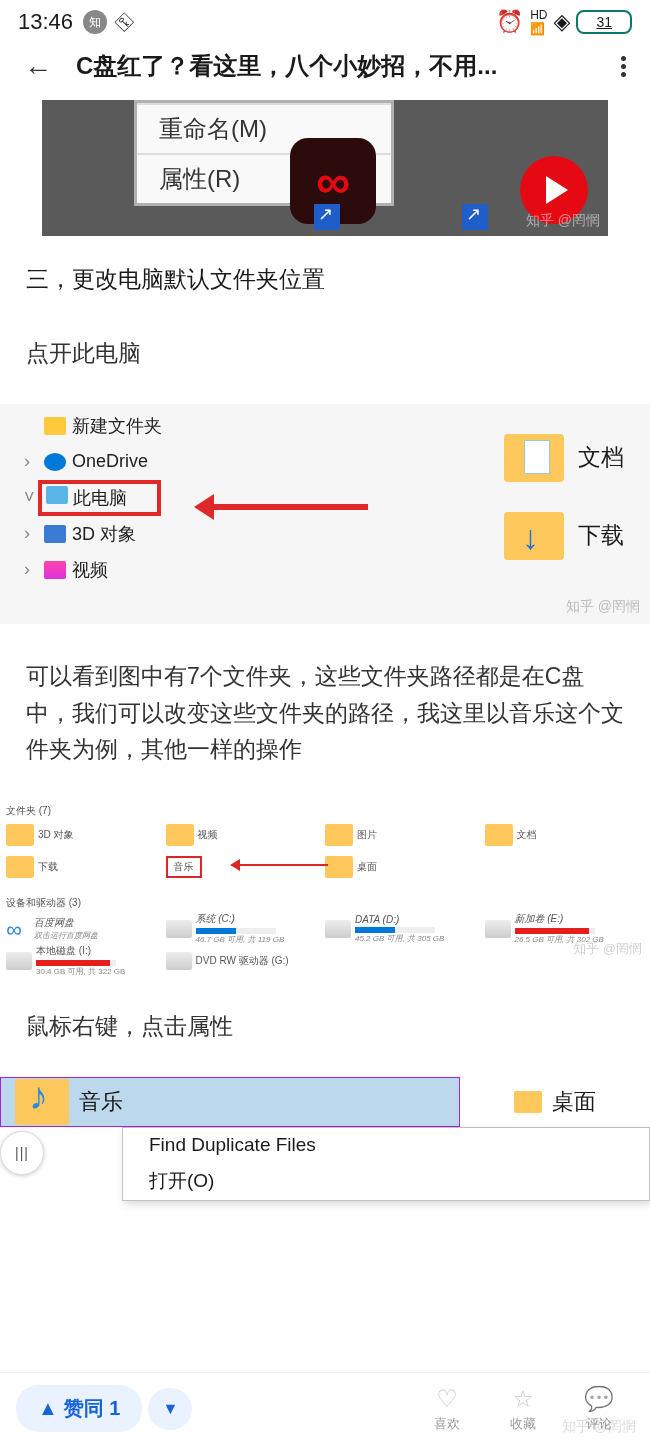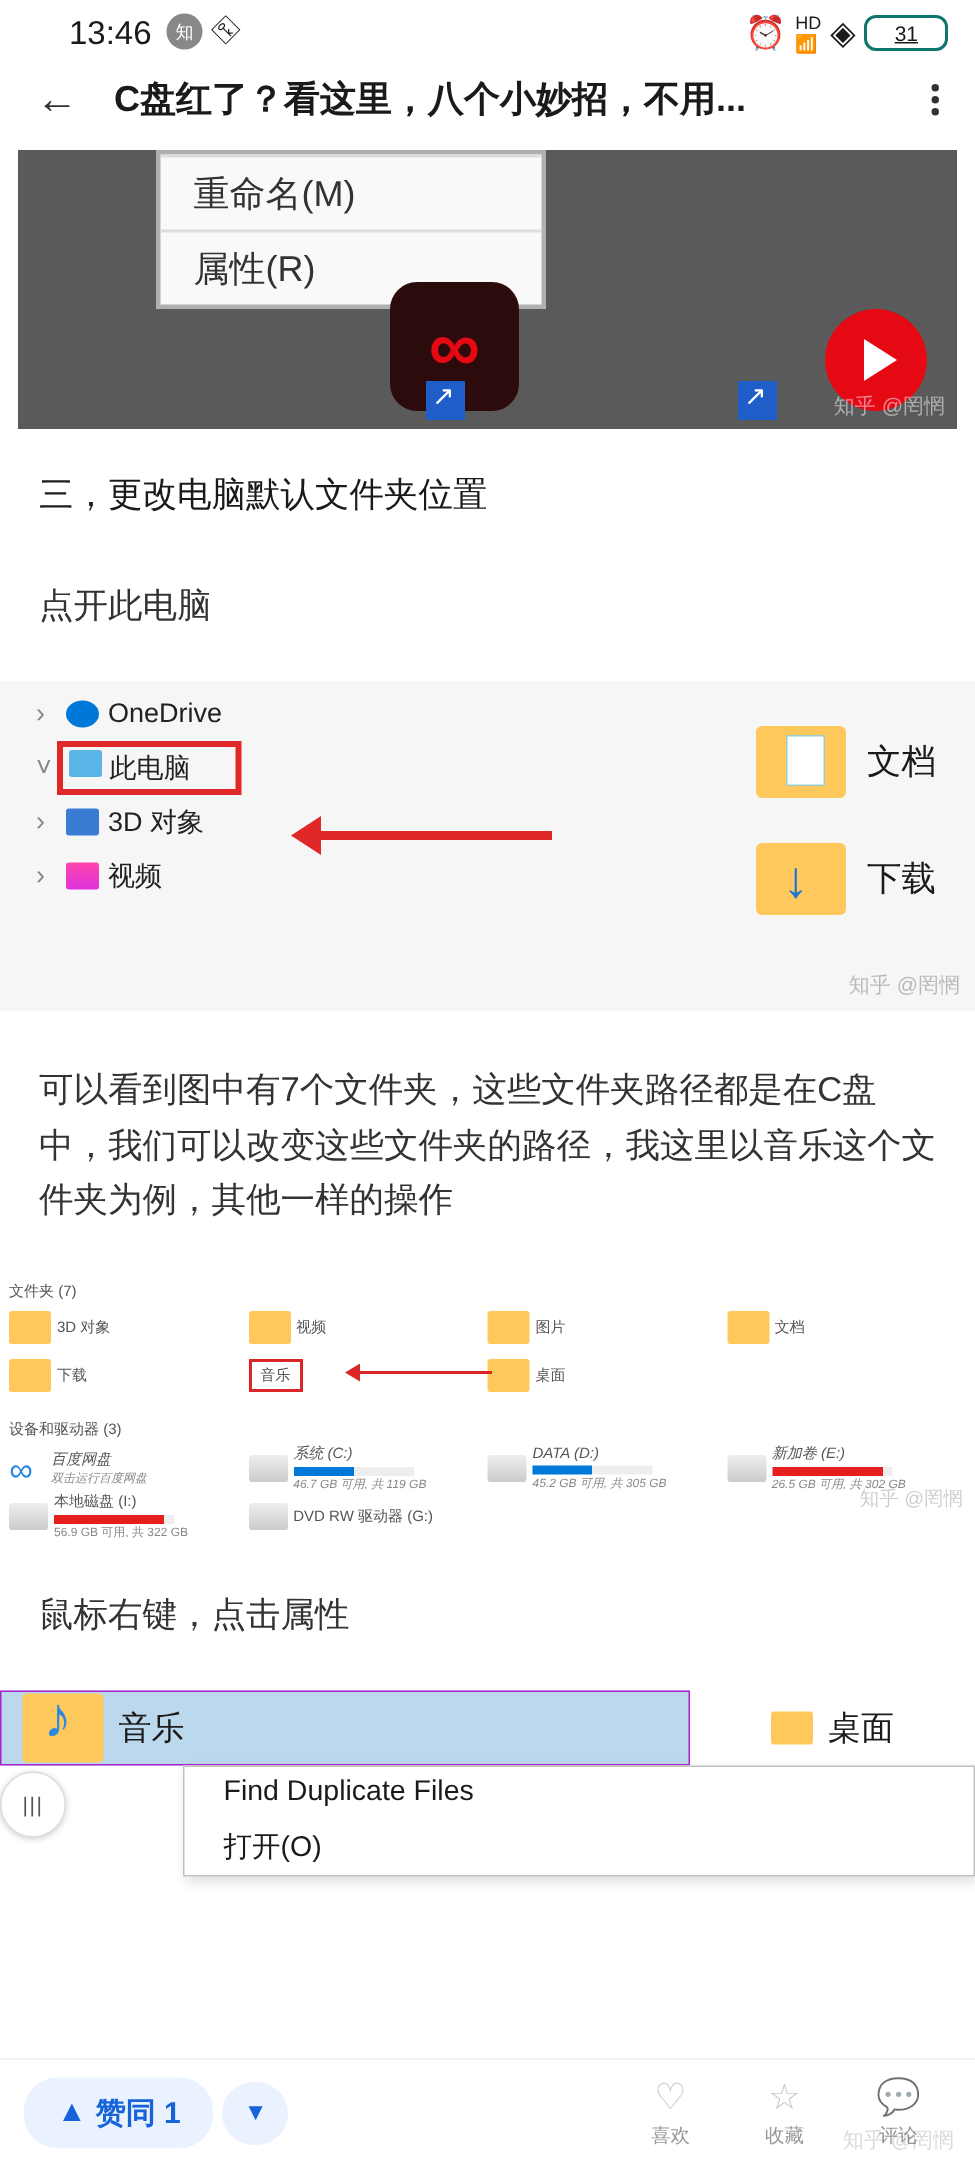--- a/index.html
+++ b/index.html
@@ -1,31 +1,31 @@
 <!DOCTYPE html>
 <html><head>
 <meta charset="utf-8">
 <style>
 * { margin: 0; padding: 0; box-sizing: border-box; }
 body { width: 650px; height: 1444px; font-family: -apple-system, "PingFang SC", "Microsoft YaHei", sans-serif; background: #fff; color: #1a1a1a; position: relative; overflow: hidden; }
 
 .status-bar { display: flex; justify-content: space-between; align-items: center; padding: 8px 18px 4px; font-size: 22px; font-weight: 500; }
-.status-left { display: flex; gap: 10px; margin-left: 28px; }
+.status-left { display: flex; align-items: center; gap: 10px; }
 .status-right { display: flex; align-items: center; gap: 6px; }
 .status-badge { background: #888; color: #fff; border-radius: 50%; width: 24px; height: 24px; display: flex; align-items: center; justify-content: center; font-size: 12px; }
 .status-key { font-size: 20px; transform: rotate(-45deg); display: inline-block; }
 .battery { border: 2px solid #0f766e; border-radius: 8px; padding: 2px 18px; font-size: 14px; text-decoration: underline; }
 
 .title-bar { display: flex; align-items: center; padding: 10px 24px 18px; gap: 24px; }
 .back-arrow { font-size: 28px; color: #333; }
 .title-text { flex: 1; font-size: 24px; font-weight: 700; white-space: nowrap; overflow: hidden; text-overflow: ellipsis; }
 .more-dots { font-size: 24px; display: flex; flex-direction: column; gap: 3px; }
 .more-dots span { width: 5px; height: 5px; background: #333; border-radius: 50%; }
 
-.screenshot1 { margin: 0 12px 28px; position: relative; height: 186px; overflow: hidden; }
+.screenshot1 { margin: 0 42px 28px; position: relative; height: 136px; overflow: hidden; }
 .ss1-bg { position: absolute; inset: 0; background: #5a5a5a; }
 .ss1-menu { position: absolute; top: 0; left: 92px; width: 260px; background: #f9f9f9; border: 3px solid #b0b0b0; }
 .ss1-menu-item { padding: 8px 22px; font-size: 24px; color: #333; border-top: 2px solid #ddd; }
 .ss1-red-play { position: absolute; bottom: 12px; right: 20px; width: 68px; height: 68px; background: #e50914; border-radius: 50%; display: flex; align-items: center; justify-content: center; }
 .ss1-red-play::after { content: ''; border-left: 22px solid #fff; border-top: 14px solid transparent; border-bottom: 14px solid transparent; margin-left: 6px; }
 .ss1-cc { position: absolute; bottom: 12px; left: 248px; width: 86px; height: 86px; background: #2b0b0b; border-radius: 18px; display: flex; align-items: center; justify-content: center; }
 .ss1-cc::after { content: '∞'; color: #e50914; font-size: 48px; font-weight: bold; }
 .ss1-arrow { position: absolute; bottom: 6px; width: 26px; height: 26px; background: #1f5dc9; }
 .ss1-arrow.a1 { left: 272px; }
 .ss1-arrow.a2 { right: 120px; }
@@ -135,20 +135,25 @@
   <div class="ss1-arrow a2"></div>
   <div class="ss1-watermark">知乎 @罔惘</div>
 </div>
 
 <h3 class="section-heading">三，更改电脑默认文件夹位置</h3>
 <p class="body-text">点开此电脑</p>
 
 <div class="screenshot2">
   <div class="ss2-tree">
     <div class="ss2-item">
+        <span class="ss2-chevron"></span>
+        <span class="ss2-icon ss2-folder"></span>
+        <span>新建文件夹</span>
+      </div>
+    <div class="ss2-item">
         <span class="ss2-chevron">›</span>
         <span class="ss2-icon ss2-onedrive"></span>
         <span>OneDrive</span>
       </div>
     <div class="ss2-item">
         <span class="ss2-chevron">˅</span>
         <span class="ss2-redbox"><span class="ss2-icon ss2-pc"></span> <span>此电脑</span></span>
       </div>
     <div class="ss2-item">
         <span class="ss2-chevron">›</span>
@@ -245,21 +250,21 @@
           <div class="ss3-sub">26.5 GB 可用, 共 302 GB</div>
         </div>
       </div>
   </div>
   <div class="ss3-row4">
     <div class="ss3-cell">
         <span class="ss3-dicon"></span>
         <div>
           <div>本地磁盘 (I:)</div>
           <span class="ss3-bar red"></span>
-          <div class="ss3-sub">56.9 GB 可用, 共 322 GB</div>
+          <div class="ss3-sub">30.4 GB 可用, 共 322 GB</div>
         </div>
       </div>
     <div class="ss3-cell">
         <span class="ss3-dicon"></span>
         <div>
           <div>DVD RW 驱动器 (G:)</div>
         </div>
       </div>
     <div class="ss3-cell"></div>
       <div class="ss3-cell"></div>

